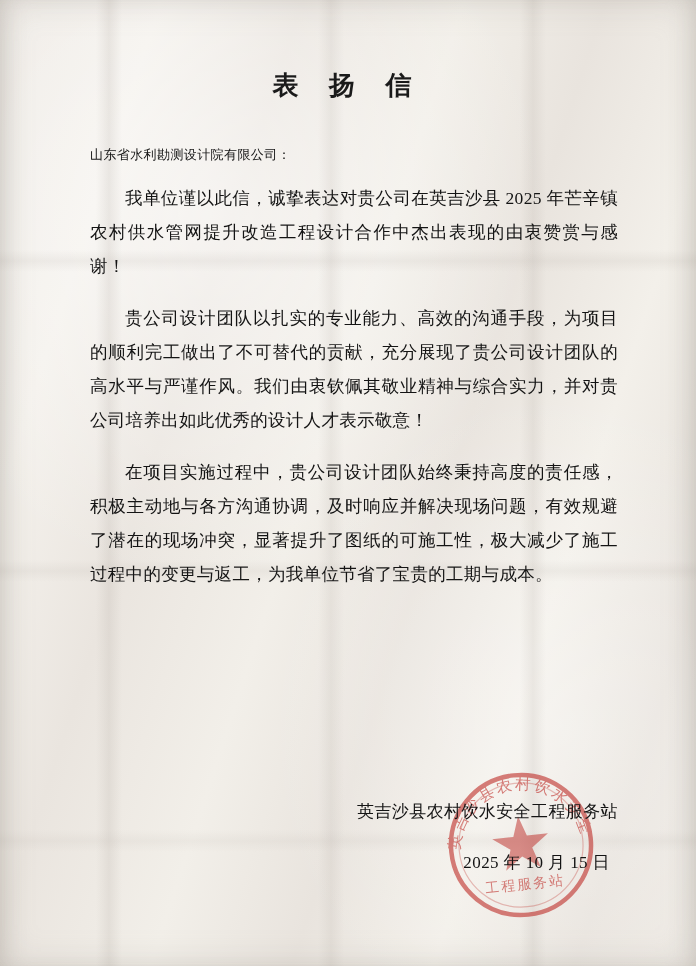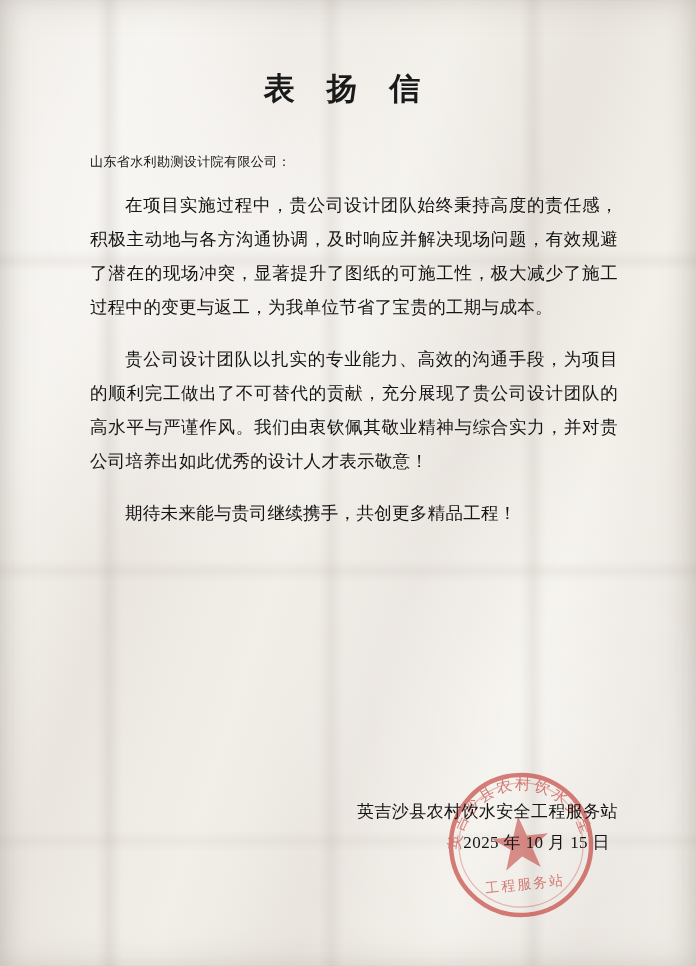--- a/index.html
+++ b/index.html
@@ -60,21 +60,21 @@
   .content {
     position: relative;
     z-index: 3;
     padding: 0 64px;
   }
 
   .doc-title {
     margin: 0;
     padding-top: 68px;
     text-align: center;
-    font-size: 31px;
+    font-size: 26px;
     font-weight: bold;
     letter-spacing: 12px;
     color: #1a1a1a;
     font-family: "Liberation Serif", "DejaVu Serif", serif;
   }
 
   .salutation {
     margin-top: 43px;
     margin-left: 26px;
     font-size: 13px;
@@ -99,21 +99,21 @@
     right: 78px;
     top: 800px;
     z-index: 4;
     text-align: right;
     font-size: 17px;
     color: #141414;
     letter-spacing: 0.4px;
   }
   .sign-org { white-space: nowrap; }
   .sign-date {
-    margin-top: 8px;
+    margin-top: 28px;
     margin-right: 8px;
     white-space: nowrap;
   }
 
   
   .stamp {
     position: absolute;
     left: 432px;
     top: 756px;
     width: 178px;
@@ -142,23 +142,23 @@
   <div class="hfold h2"></div>
   <div class="hfold h3"></div>
   <div class="edge-shadow"></div>
 
   <div class="content">
 
     <h1 class="doc-title">表 扬 信</h1>
 
     <div class="salutation">山东省水利勘测设计院有限公司：</div>
 
+    <p class="body-para">我单位谨以此信，诚挚表达对贵公司在英吉沙县 2025 年芒辛镇农村供水管网提升改造工程设计合作中杰出表现的由衷赞赏与感谢！</p>
+    <p class="body-para">贵公司设计团队以扎实的专业能力、高效的沟通手段，为项目的顺利完工做出了不可替代的贡献，充分展现了贵公司设计团队的高水平与严谨作风。我们由衷钦佩其敬业精神与综合实力，并对贵公司培养出如此优秀的设计人才表示敬意！</p>
     <p class="body-para">在项目实施过程中，贵公司设计团队始终秉持高度的责任感，积极主动地与各方沟通协调，及时响应并解决现场问题，有效规避了潜在的现场冲突，显著提升了图纸的可施工性，极大减少了施工过程中的变更与返工，为我单位节省了宝贵的工期与成本。</p>
-    <p class="body-para">贵公司设计团队以扎实的专业能力、高效的沟通手段，为项目的顺利完工做出了不可替代的贡献，充分展现了贵公司设计团队的高水平与严谨作风。我们由衷钦佩其敬业精神与综合实力，并对贵公司培养出如此优秀的设计人才表示敬意！</p>
-    <p class="body-para">期待未来能与贵司继续携手，共创更多精品工程！</p>
 
   </div>
 
   <div class="stamp">
     <svg width="178" height="178" viewBox="0 0 178 178" xmlns="http://www.w3.org/2000/svg" aria-hidden="true">
       <defs>
         <path id="arcpath" d="M 89,89 m -62,0 a 62,62 0 1,1 124,0" fill="none"></path>
         <path id="arcpath2" d="M 27,95 A 62,62 0 0 1 151,95" fill="none"></path>
       </defs>
       <circle cx="89" cy="89" r="70" fill="none" stroke="#c0332e" stroke-width="4.5"></circle>

